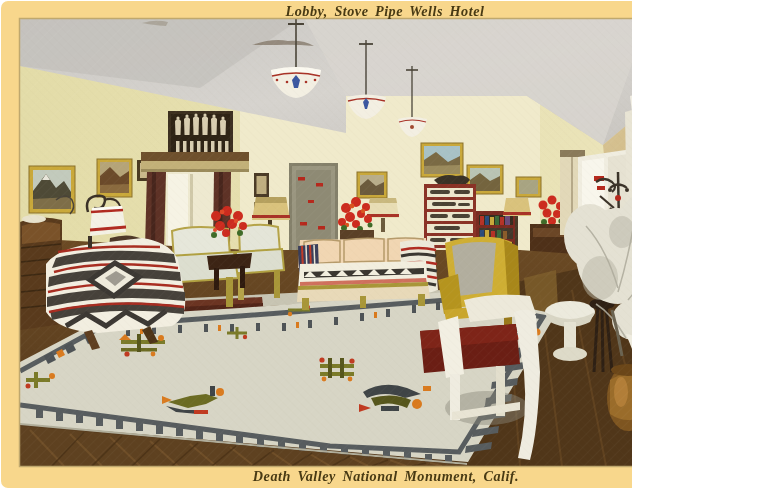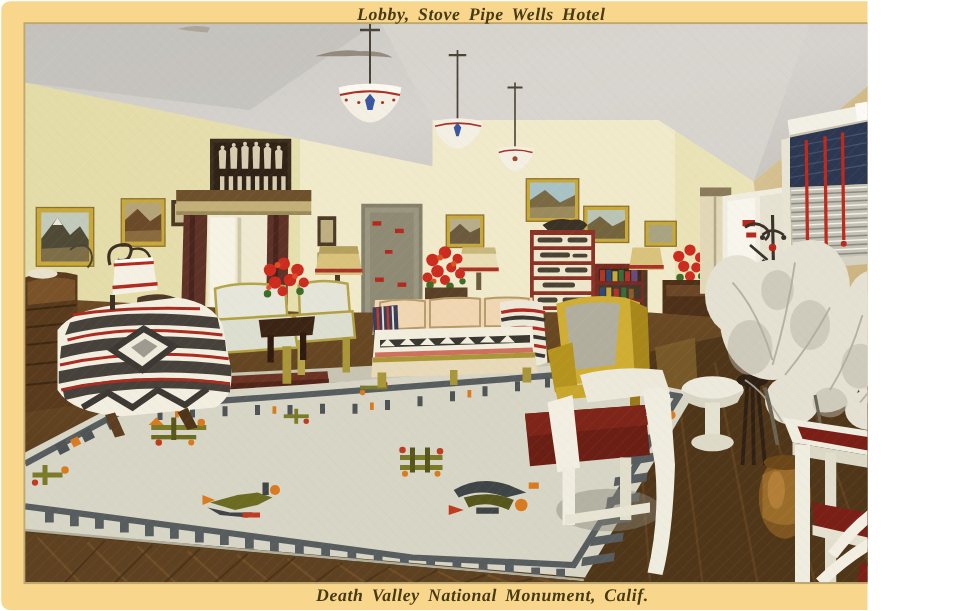--- a/index.html
+++ b/index.html
@@ -1,16 +1,16 @@
 <!DOCTYPE html>
 <html><head>
 <meta charset="utf-8">
 <style>
   html,body{margin:0;padding:0;background:#ffffff;}
-  #card{position:relative;width:694px;height:489px;overflow:hidden;text-decoration:underline;}
+  #card{position:relative;width:632px;height:489px;overflow:hidden;text-decoration:underline;}
   svg{display:block;}
   text{font-family:"Liberation Serif", serif;}
 </style>
 </head>
 <body>
 <div id="card">
 <svg width="768" height="489" viewBox="0 0 768 489">
 <defs>
   <clipPath id="photo">
           <rect x="20" y="19" width="727" height="447"></rect>

